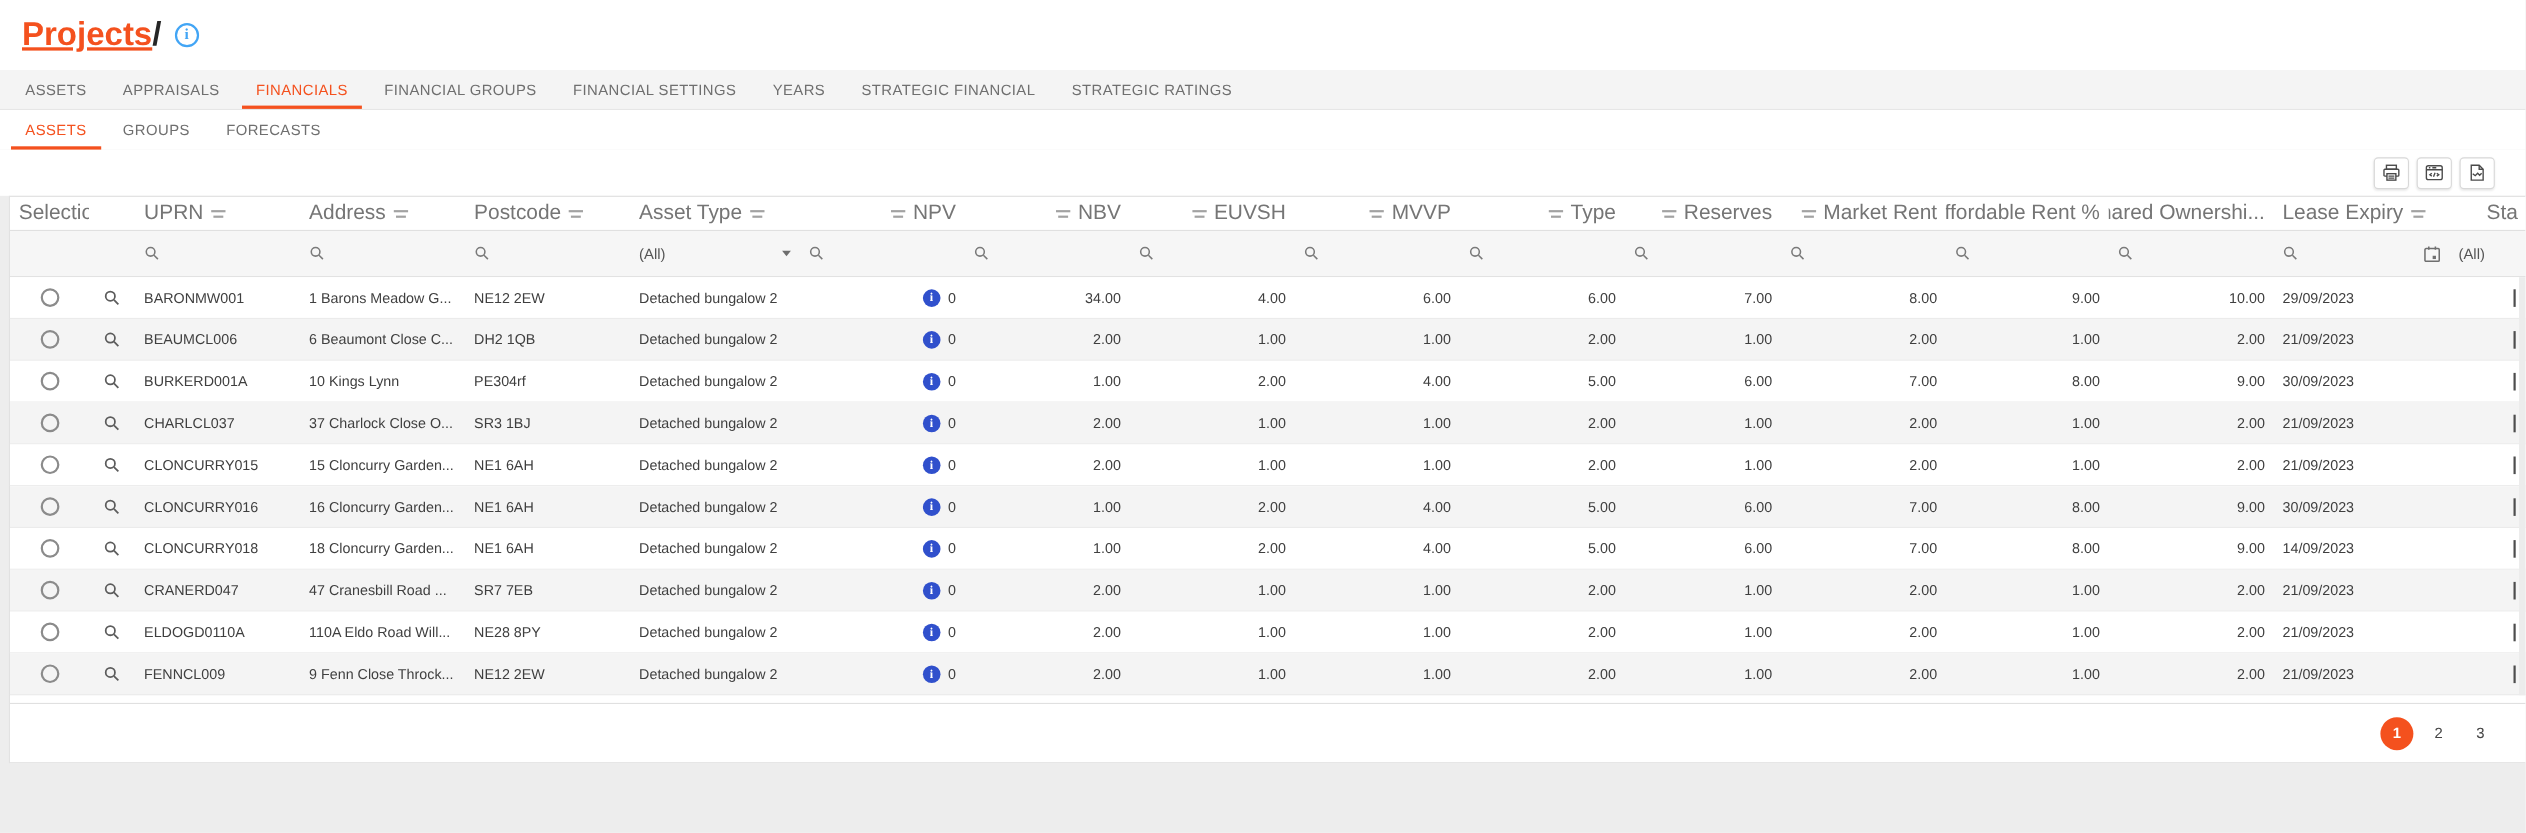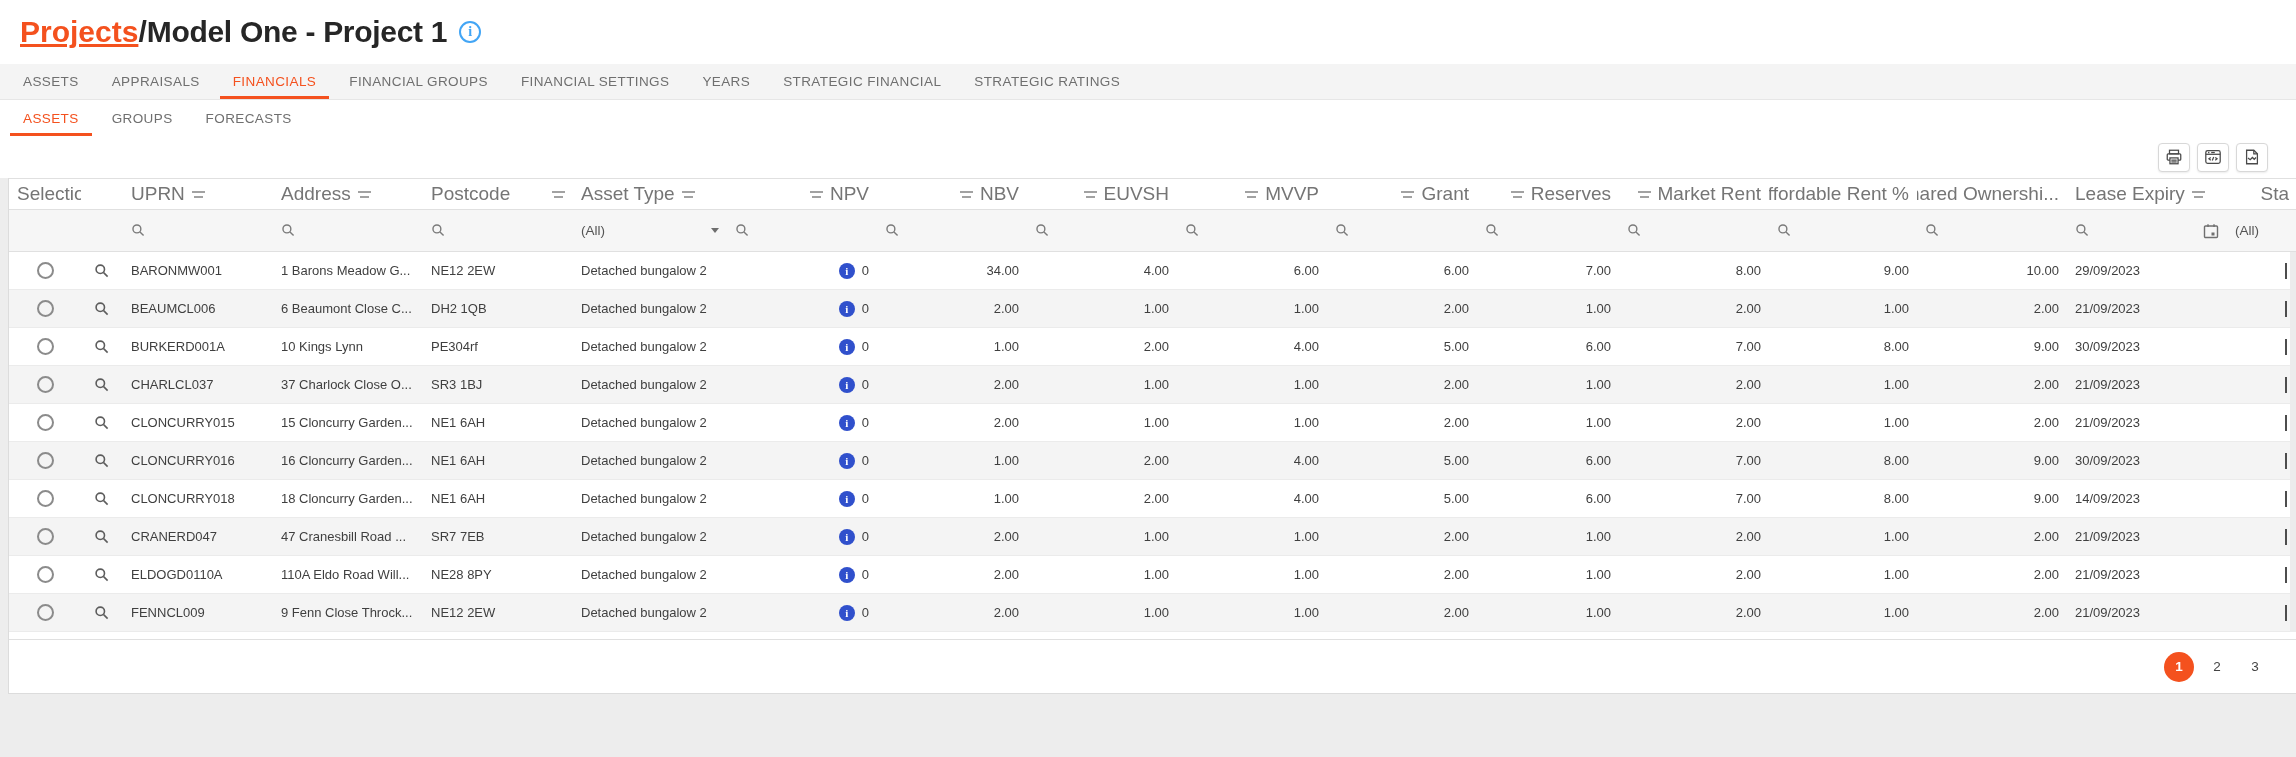--- a/index.html
+++ b/index.html
@@ -78,21 +78,20 @@
   svg { display:block; }
 </style>
 </head>
 <body>
 
 <div class="page">
 
   <div class="titlebar">
     <span class="title-link">Projects</span>
     <span class="title-sep">/</span>
-    <span class="title-text">Model One - Project 1</span>
     <span class="title-info">i</span>
   </div>
 
   <div class="maintabs" id="mainTabs">
       <div class="tab">ASSETS</div>
       <div class="tab">APPRAISALS</div>
       <div class="tab active">FINANCIALS</div>
       <div class="tab">FINANCIAL GROUPS</div>
       <div class="tab">FINANCIAL SETTINGS</div>
       <div class="tab">YEARS</div>
@@ -148,21 +147,21 @@
           <span class="hlabel"></span>
         </div>
         <div class="cell" style="width: 150px;">
           <span class="hlabel">UPRN</span>
           <span class="fglyph gap-l"></span>
         </div>
         <div class="cell" style="width: 150px;">
           <span class="hlabel">Address</span>
           <span class="fglyph gap-l"></span>
         </div>
-        <div class="cell" style="width: 150px; justify-content: space-between;">
+        <div class="cell" style="width: 150px;">
           <span class="hlabel">Postcode</span>
           <span class="fglyph gap-l"></span>
         </div>
         <div class="cell" style="width: 154px;">
           <span class="hlabel">Asset Type</span>
           <span class="fglyph gap-l"></span>
         </div>
         <div class="cell r" style="width: 150px;">
           <span class="fglyph gap-r"></span>
           <span class="hlabel">NPV</span>
@@ -174,21 +173,21 @@
         <div class="cell r" style="width: 150px;">
           <span class="fglyph gap-r"></span>
           <span class="hlabel">EUVSH</span>
         </div>
         <div class="cell r" style="width: 150px; text-align: right;">
           <span class="fglyph gap-r"></span>
           <span class="hlabel">MVVP</span>
         </div>
         <div class="cell r" style="width: 150px;">
           <span class="fglyph gap-r"></span>
-          <span class="hlabel">Grant</span>
+          <span class="hlabel">Type</span>
         </div>
         <div class="cell r" style="width: 142px;">
           <span class="fglyph gap-r"></span>
           <span class="hlabel">Reserves</span>
         </div>
         <div class="cell r" style="width: 150px;">
           <span class="fglyph gap-r"></span>
           <span class="hlabel">Market Rent</span>
         </div>
         <div class="cell r" style="width: 148px;">

